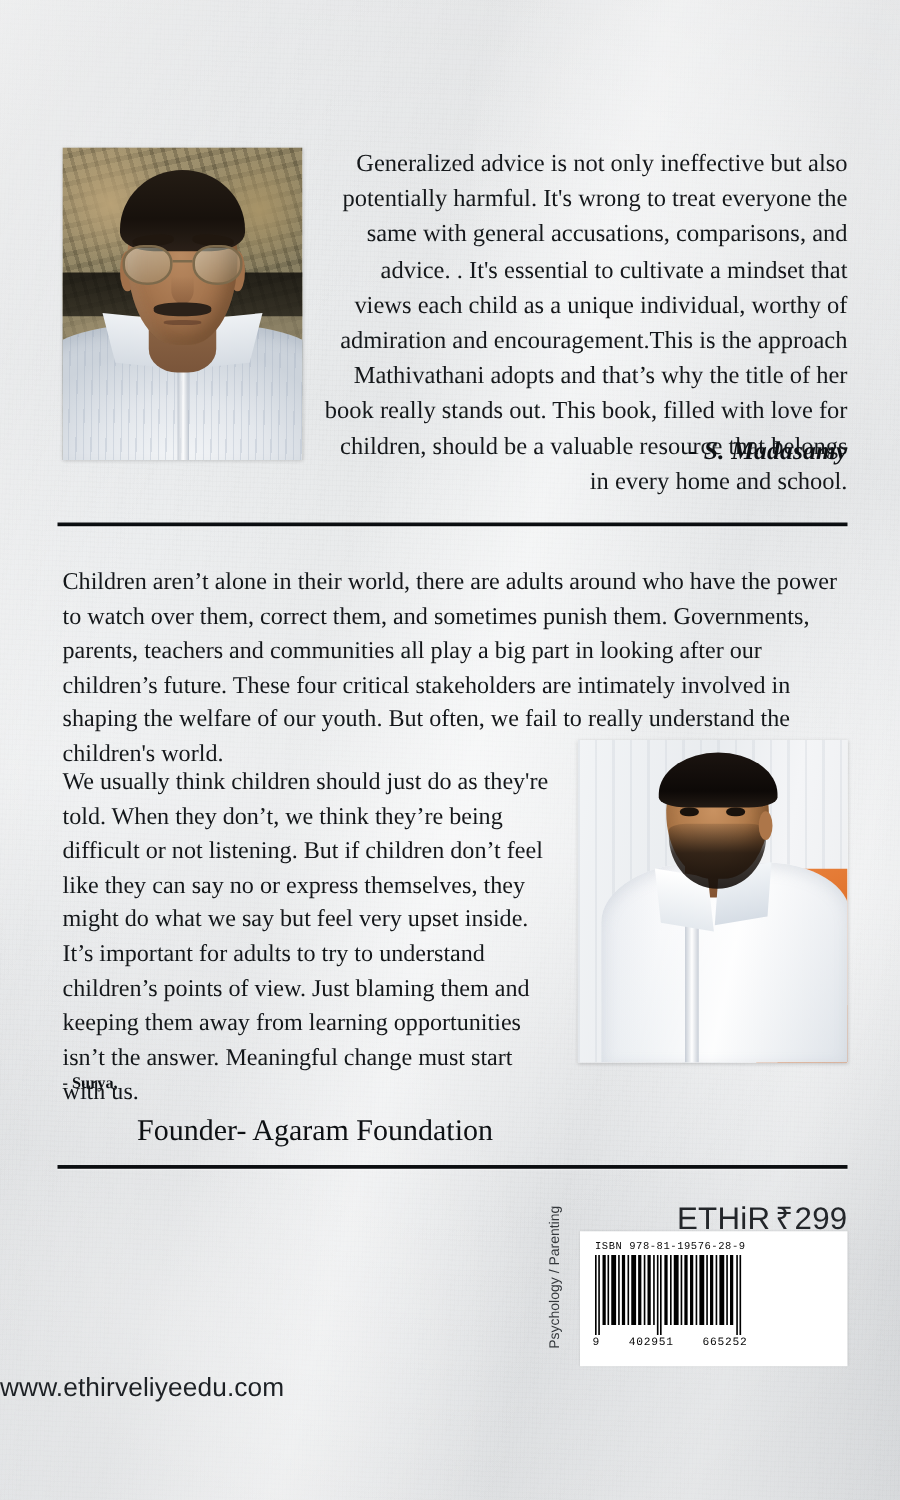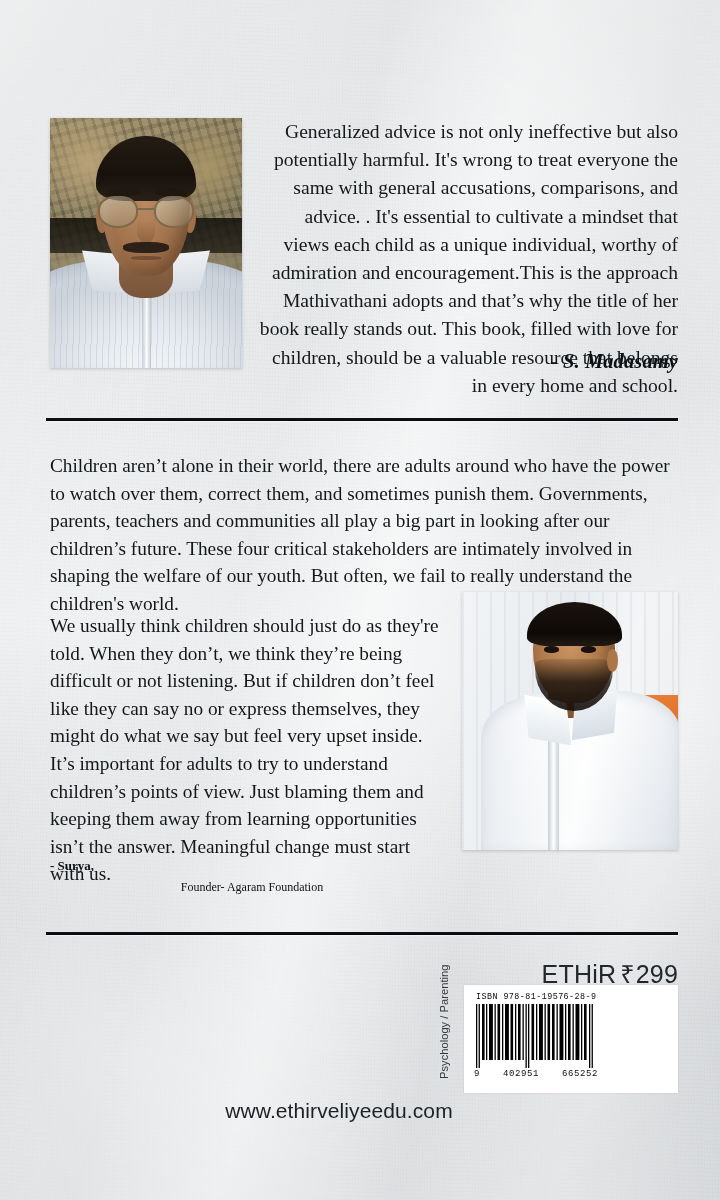--- a/index.html
+++ b/index.html
@@ -243,21 +243,21 @@
   #para-2 {
     left:50px; top:612px; width:392px;
     font-size:19.3px; line-height:27.6px; color:#14171a;
   }
   #surya-attr {
     left:50px; top:858px; width:404px;
     text-align:center; color:#0d1013;
   }
   #surya-name { font-size:13px; font-weight:bold; display:block; text-align:left;
                 padding-right:24px; }
-  #surya-role { font-size:12px; display:block; margin-top:6px; }
+  #surya-role { font-size:24px; display:block; margin-top:18px; }
 
   
   #price {
     left:0; top:956px; width:678px;
     text-align:right;
     font-family:"Liberation Sans", sans-serif;
     font-size:25px; color:#23262a; letter-spacing:.2px;
   }
   #price .rupee { margin:0 1px 0 4px; }
 
@@ -305,21 +305,21 @@
   .logo-txt {
     position:absolute; right:-2px; top:-2px;
     font-family:"Liberation Sans", sans-serif;
     text-align:right; line-height:1;
   }
   .logo-txt .l1 { font-size:15px; font-weight:bold; color:#111; letter-spacing:-.3px; display:block; }
   .logo-txt .l2 { font-size:9.6px; font-weight:bold; color:#111; letter-spacing:-.1px; display:block; margin-top:1px; }
 
   #website {
     left:0; top:1099px; width:678px;
-    text-align:center;
+    text-align:left;
     font-family:"Liberation Sans", sans-serif;
     font-size:21px; color:#1d2125; letter-spacing:.1px;
   }
 </style>
 </head>
 <body>
 
 <div id="cover"></div>
 
 <div class="layer" id="top-block">

